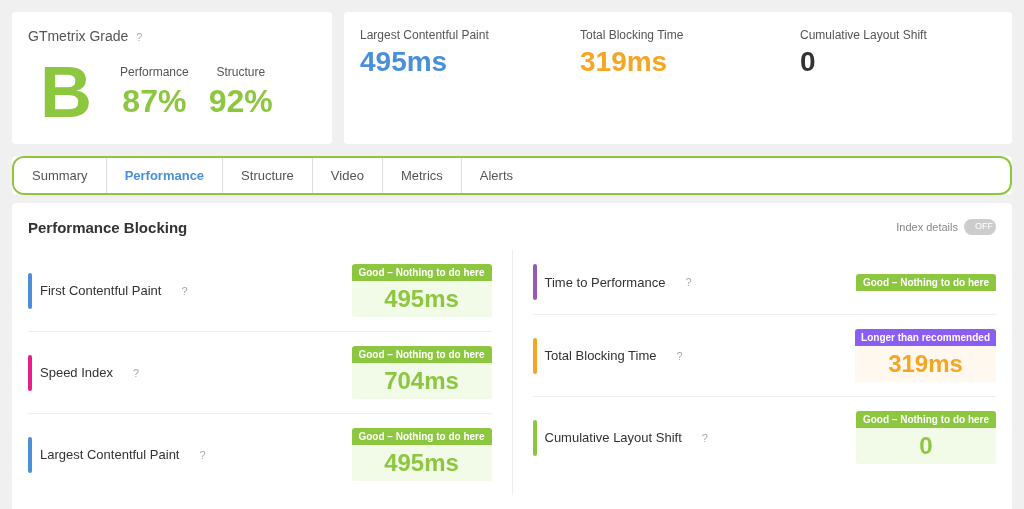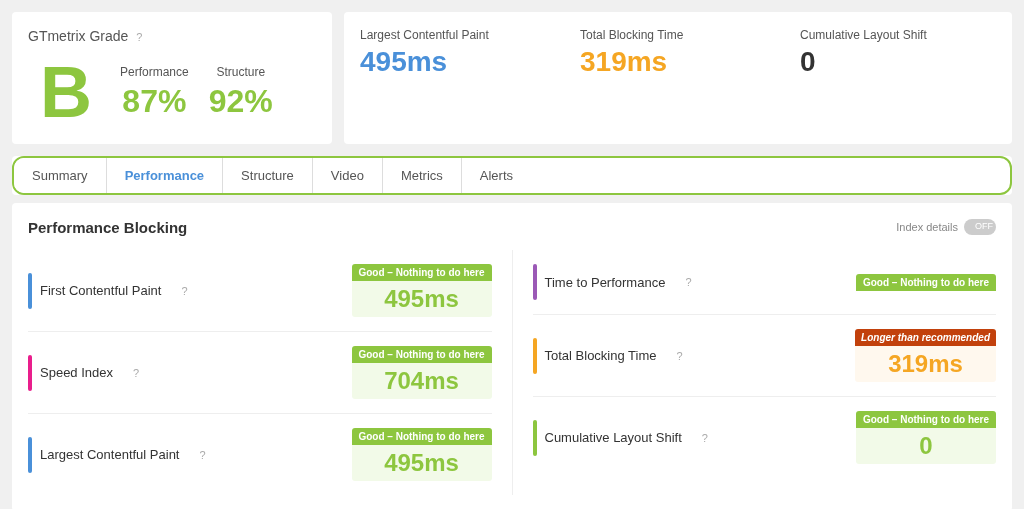--- a/index.html
+++ b/index.html
@@ -55,21 +55,21 @@
     .left-bar { width: 4px; height: 36px; border-radius: 2px; margin-right: 8px; flex-shrink: 0; }
     .bar-blue { background: #4a90d9; }
     .bar-pink { background: #e91e8c; }
     .bar-orange { background: #f5a623; }
     .bar-green { background: #8dc63f; }
     .bar-purple { background: #9b59b6; }
 
     .metric-value-box { text-align: center; min-width: 140px; }
     .value-label { font-size: 10px; padding: 3px 6px; border-radius: 3px 3px 0 0; font-weight: bold; }
     .value-label.good { background: #8dc63f; color: #fff; }
-    .value-label.warn { background: #c2410c; color: #fff; font-style: italic; }
+    .value-label.warn { background: #8b5cf6; color: #fff; }
     .value-number { font-size: 24px; font-weight: bold; padding: 4px 10px; border-radius: 0 0 3px 3px; }
     .value-number.good { color: #8dc63f; background: #f2fae8; }
     .value-number.warn { color: #f5a623; background: #fff8ee; }
 
     .metric-left-group { display: flex; align-items: center; }
   </style>
 </head>
 <body>
 
 <div class="top-bar">

